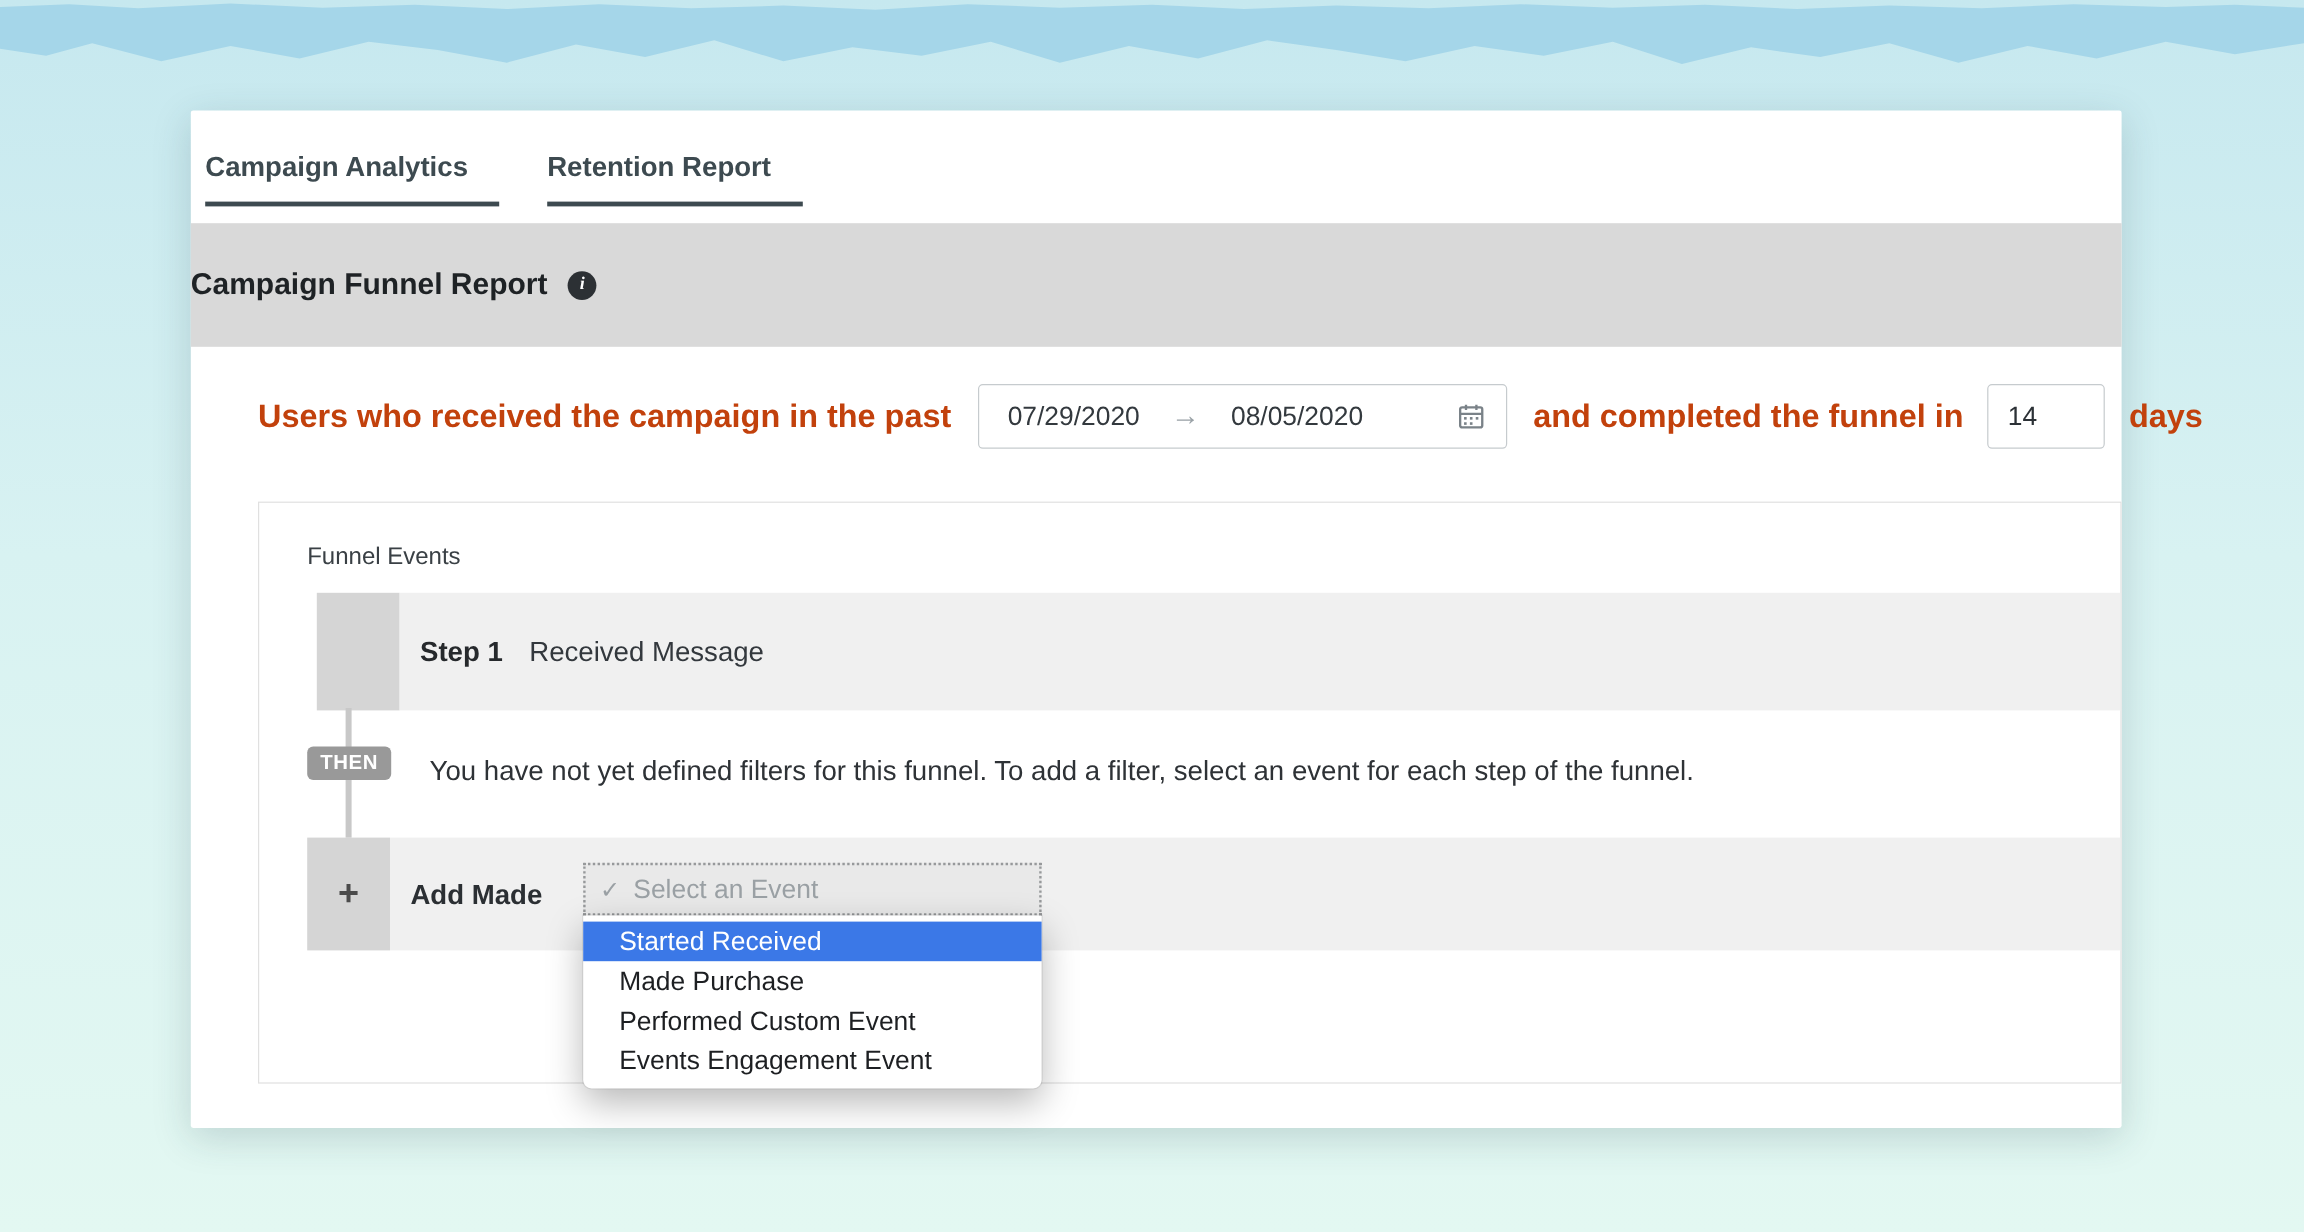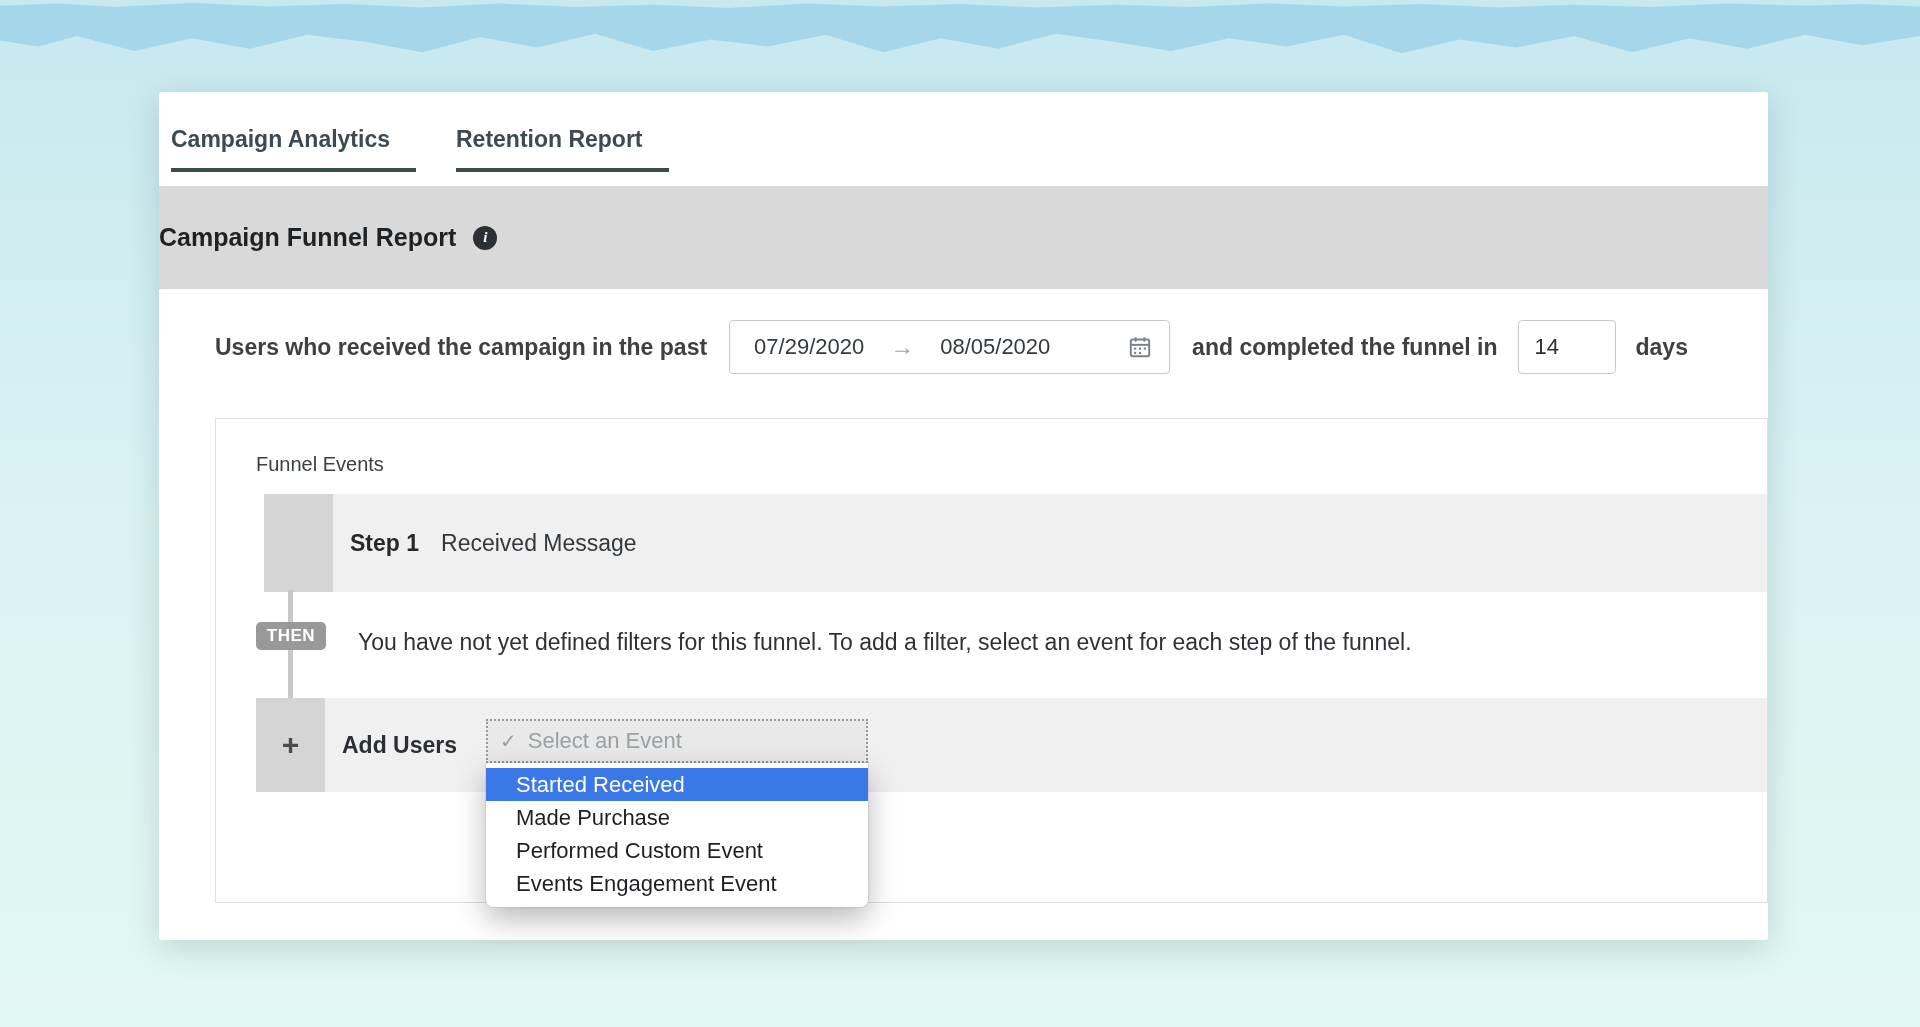--- a/index.html
+++ b/index.html
@@ -34,21 +34,21 @@
   }
   .header-title { font-size:25px; font-weight:700; color:#1e2225; }
   .info-icon {
     margin-left:17px; width:24px; height:24px; border-radius:50%;
     background:#2c3034; color:#fff; font-size:15px; font-weight:700;
     display:flex; align-items:center; justify-content:center;
     font-family:"Liberation Serif", serif; cursor:pointer; font-style:italic;
   }
   
   .filter-row { position:absolute; left:56px; top:228px; height:54px; display:flex; align-items:center; }
-  .filter-text { font-size:23px; font-weight:600; color:#404040; white-space:nowrap; }
+  .filter-text { font-size:27px; font-weight:600; color:#c2410c; white-space:nowrap; }
   .date-range {
     margin:0 22px; width:441px; height:54px; flex:none;
     border:1px solid #c6cbce; border-radius:4px; background:#fff;
     display:flex; align-items:center; padding:0 16px 0 24px; cursor:pointer;
   }
   .date { font-size:22px; color:#33393e; }
   .arrow { color:#9aa2a7; font-size:24px; margin:0 26px; }
   .cal { margin-left:auto; display:flex; align-items:center; }
   .days-input {
     width:98px; height:54px; margin:0 20px; flex:none;
@@ -156,21 +156,21 @@
     </div>
 
     <div class="then-badge">THEN</div>
     <div class="hint-text">You have not yet defined filters for this funnel. To add a filter, select an event for each step of the funnel.</div>
 
     <div class="add-row">
       <div class="row-block">
         <span class="plus-glyph">+</span>
       </div>
       <div class="row-main">
-        <span class="add-label">Add Users</span>
+        <span class="add-label">Add Made</span>
       </div>
     </div>
 
     <div class="dropdown">
       <div class="dd-head">
         <span class="dd-check">✓</span>
         <span class="dd-ph">Select an Event</span>
       </div>
       <div class="dd-menu">
         <div class="dd-item highlighted">Started Received</div>

